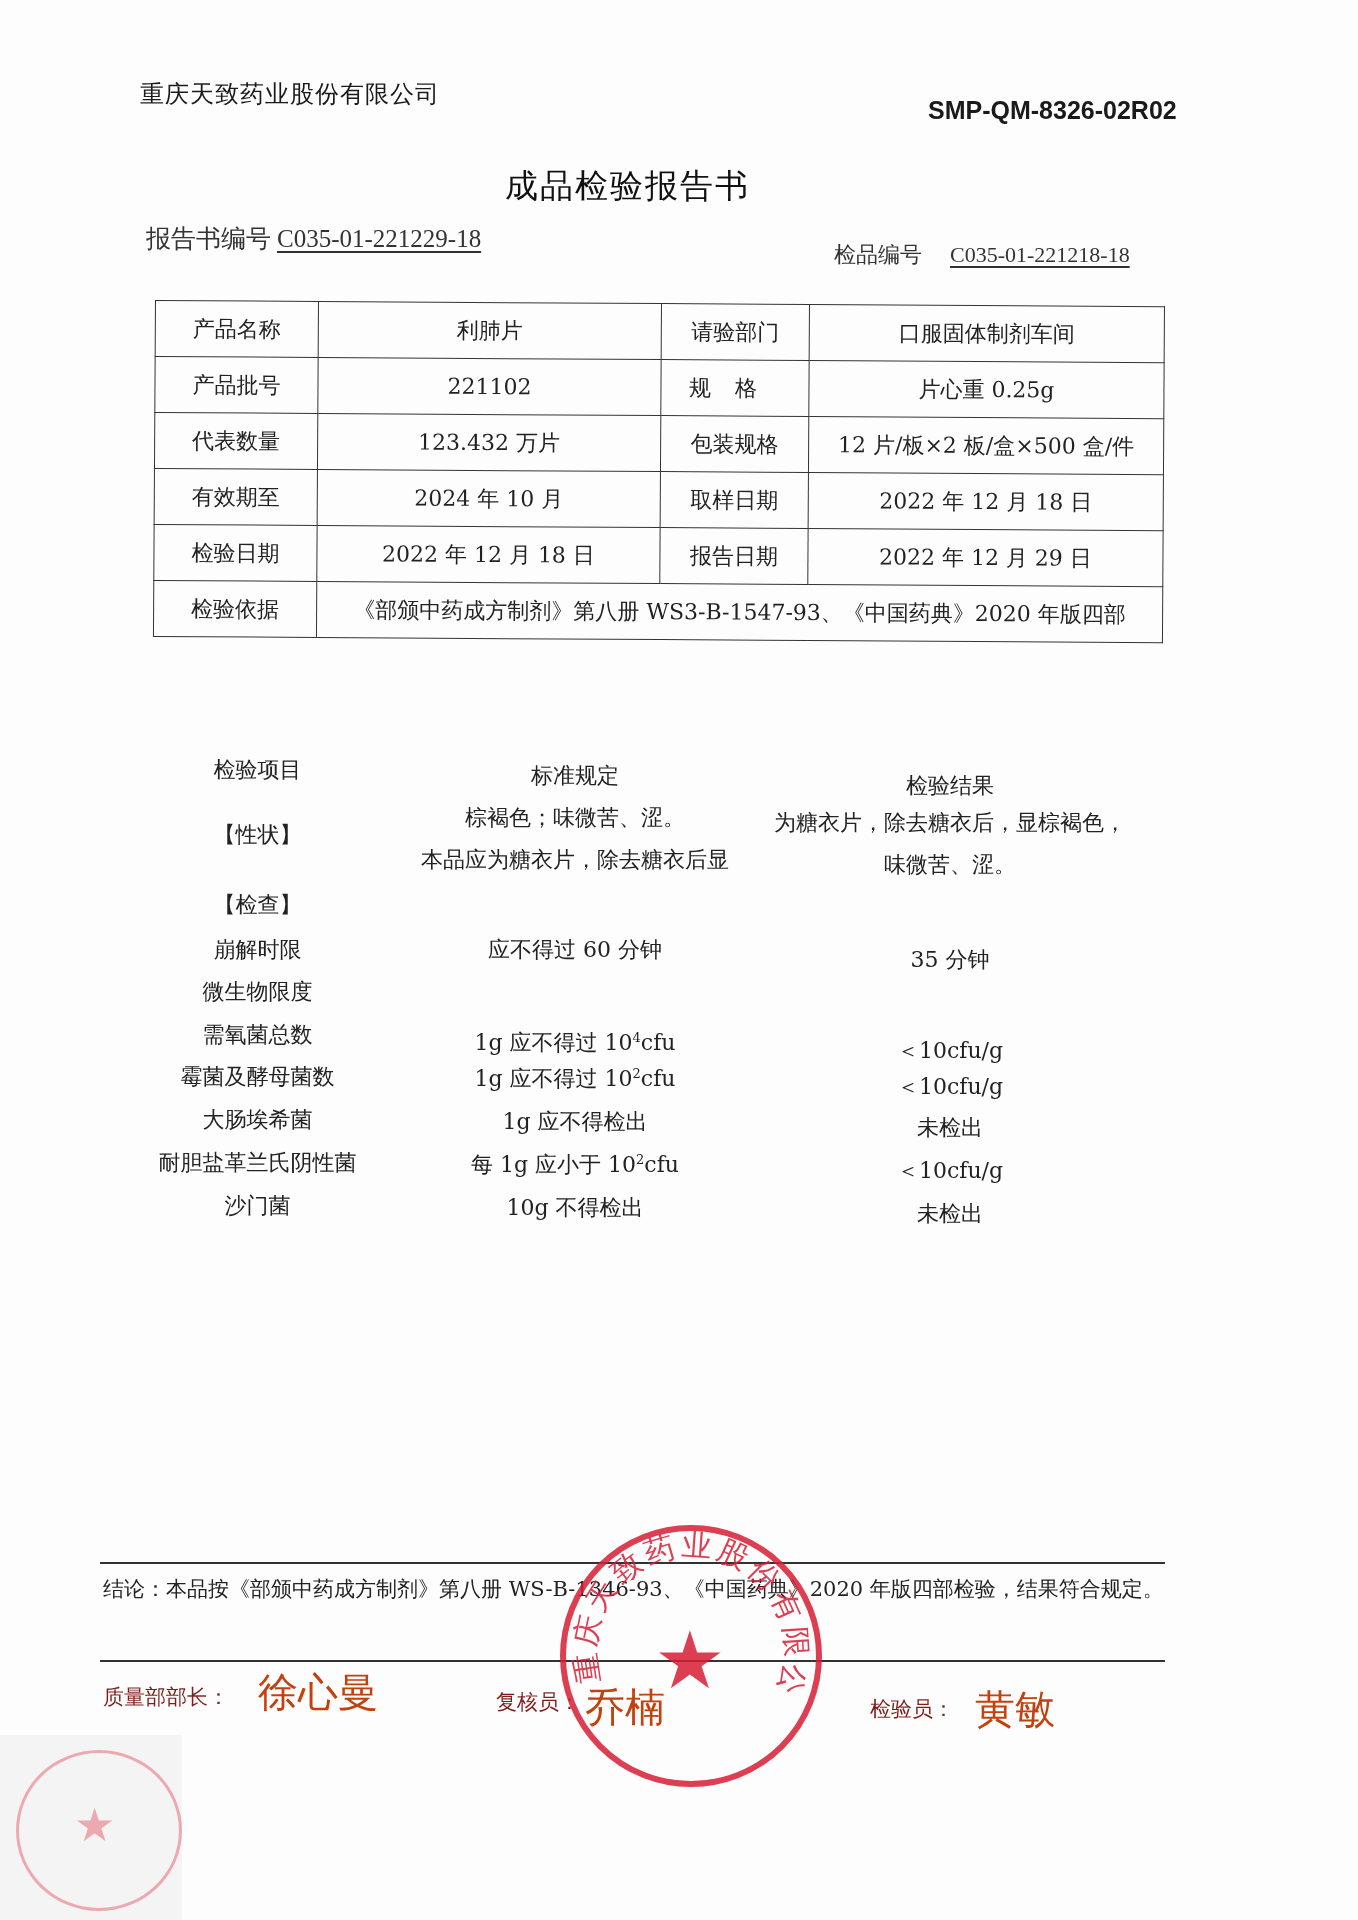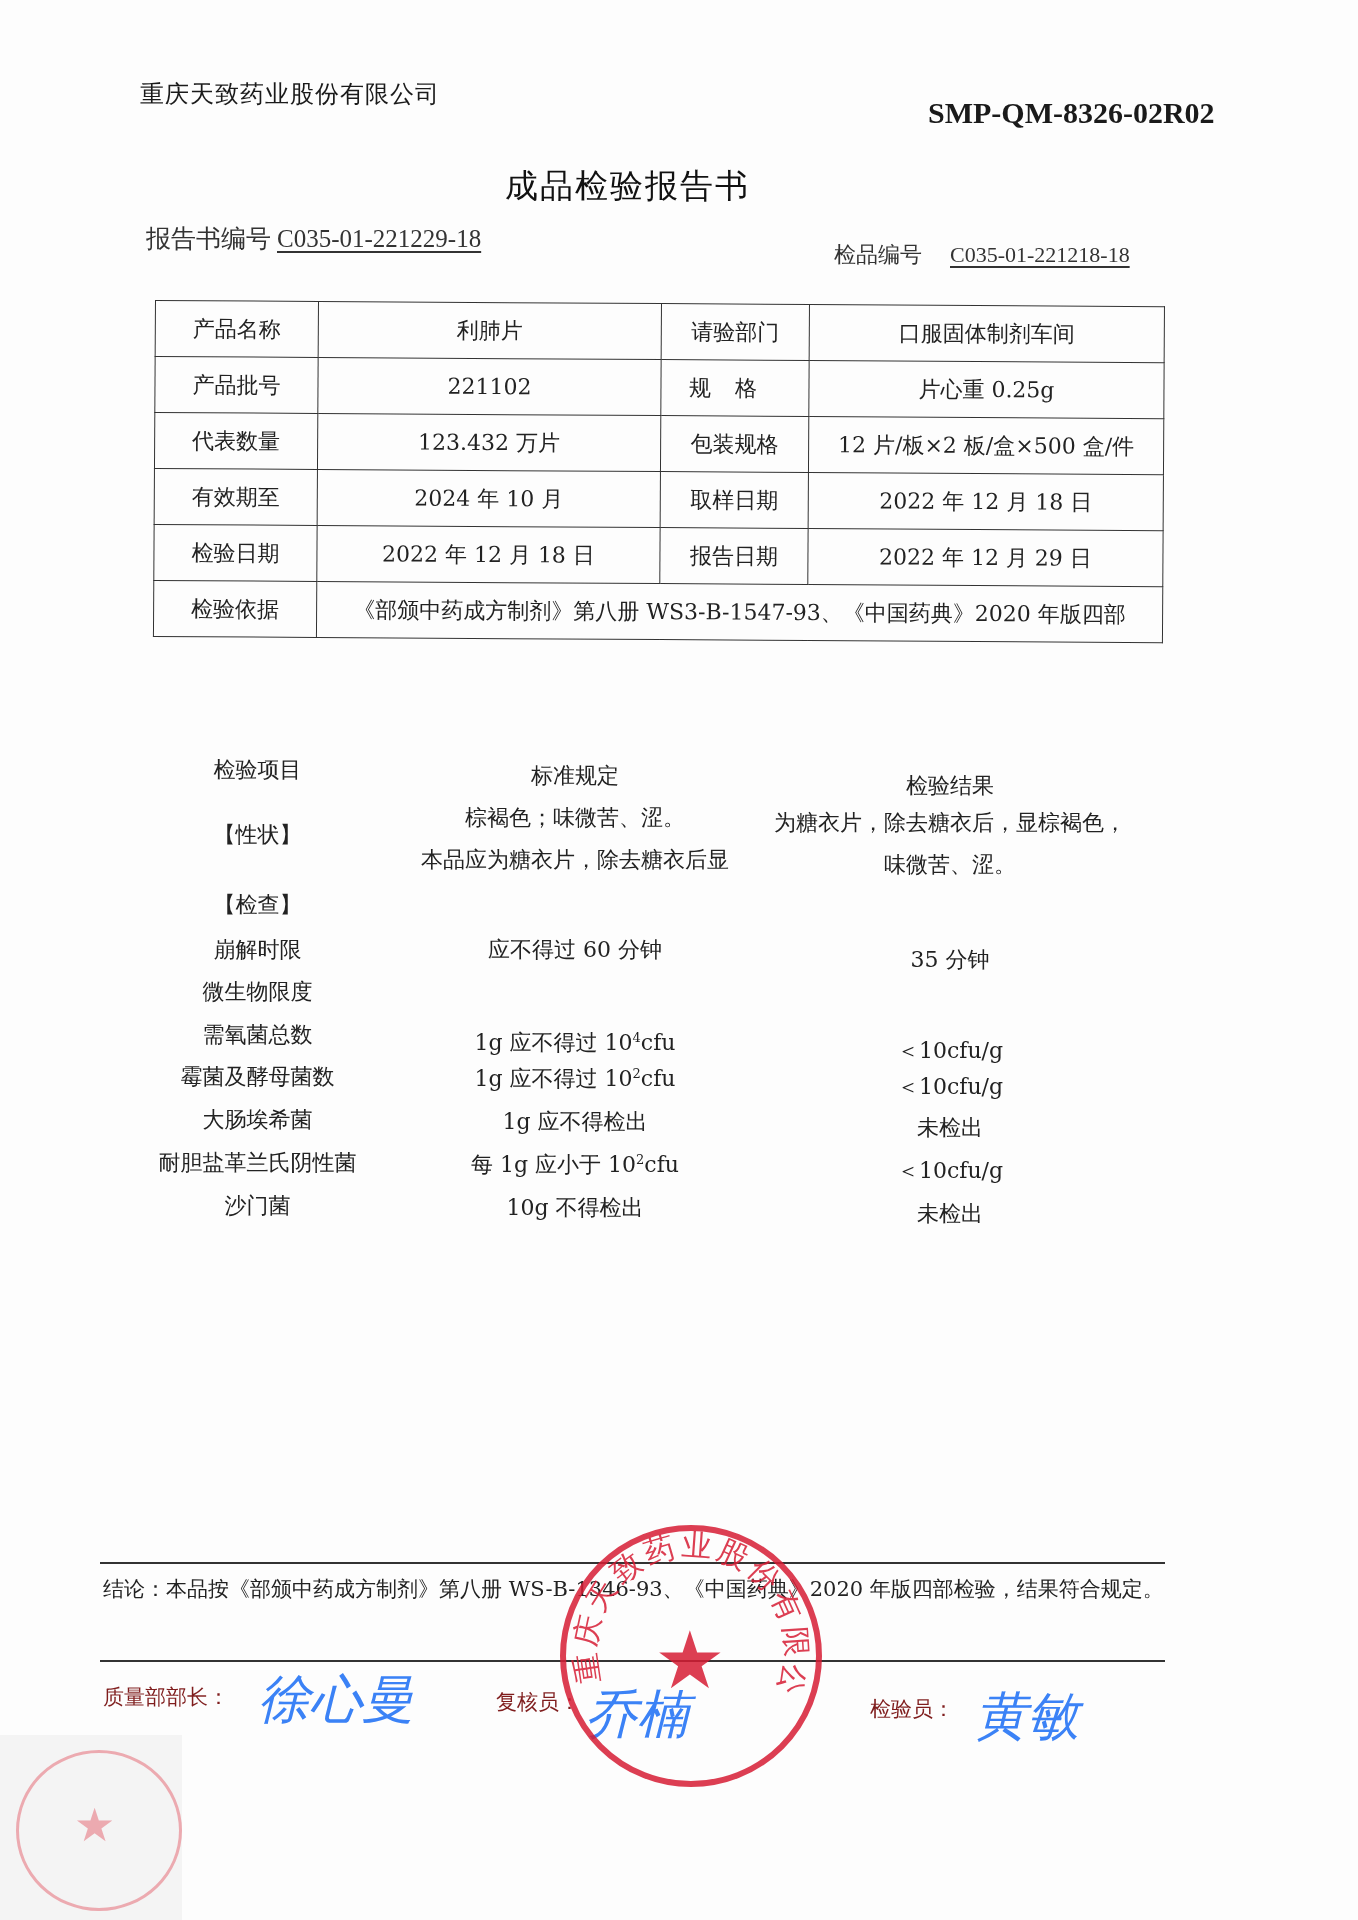--- a/index.html
+++ b/index.html
@@ -3,21 +3,21 @@
 <meta charset="utf-8">
 <style>
   html, body { margin: 0; padding: 0; }
   body {
     width: 1358px; height: 1920px; position: relative; overflow: hidden;
     background: #fdfdfd; color: #1a1a1a;
     font-family: "DejaVu Serif", "Liberation Serif", serif;
   }
   .abs { position: absolute; }
   .company { left: 140px; top: 78px; font-size: 24px; letter-spacing: 1px; }
-  .docno { left: 928px; top: 96px; font-size: 30px; font-weight: bold; font-family: Liberation Serif, serif; }
+  .docno { left: 928px; top: 96px; font-size: 25px; font-weight: bold; font-family: Liberation Sans, sans-serif; }
   .title { left: 505px; top: 164px; font-size: 33px; letter-spacing: 2px; color: #111; }
   .report-no { left: 146px; top: 222px; font-size: 25px; color: #333; }
   .report-no .val, .sample-no .val { text-decoration: underline; text-underline-offset: 4px; font-family: "Liberation Serif", serif; margin-left: 6px; }
   .sample-no { left: 834px; top: 240px; font-size: 22px; color: #333; }
   .sample-no .val { padding-left: 22px; }
 
   table.info {
     position: absolute; left: 155px; top: 300px; width: 1010px;
     border-collapse: collapse; font-size: 22px; color: #222;
     transform: rotate(0.35deg); transform-origin: left top;
@@ -32,21 +32,21 @@
   .trow { position: absolute; left: 0; width: 1040px; height: 40px; }
   .c1 { position: absolute; left: 0; width: 235px; text-align: center; }
   .c2 { position: absolute; left: 255px; width: 360px; text-align: center; }
   .c3 { position: absolute; left: 615px; width: 390px; text-align: center; }
   .c2.ml, .c3.ml { line-height: 42px; }
   sup { font-size: 13px; }
 
   .hr { position: absolute; left: 100px; width: 1065px; height: 0; border-top: 2px solid #333; }
   .conclusion { position: absolute; left: 103px; top: 1570px; width: 1065px; font-size: 21px; line-height: 38px; color: #222; }
   .sig { position: absolute; font-size: 21px; color: #7f1d1d; }
-  .sig-hand { position: absolute; font-family: "DejaVu Serif", serif; font-style: italic; font-size: 52px; color: #3b82f6; }
+  .sig-hand { position: absolute; font-family: "DejaVu Serif", serif; font-size: 40px; color: #c2410c; }
 
   .stamp { position: absolute; border-radius: 50%; }
   .stamp-main { left: 560px; top: 1525px; width: 250px; height: 250px; border: 6px solid rgba(214,28,52,0.85); }
   .stamp-main .star { position: absolute; left: 88px; top: 90px; font-size: 80px; color: rgba(214,28,52,0.85); line-height: 1; }
   .stamp-main .ring { position: absolute; left: 0; top: 0; width: 250px; height: 250px; }
   .stamp-2 { left: 16px; top: 1750px; width: 160px; height: 155px; border: 3px solid rgba(230,120,130,0.6); }
   .stamp-2 .star { position: absolute; left: 55px; top: 45px; font-size: 46px; color: rgba(230,120,130,0.6); }
   .stamp-bg { position: absolute; left: 0; top: 1735px; width: 182px; height: 185px; background: #f4f4f4; }
 </style>
 </head>

